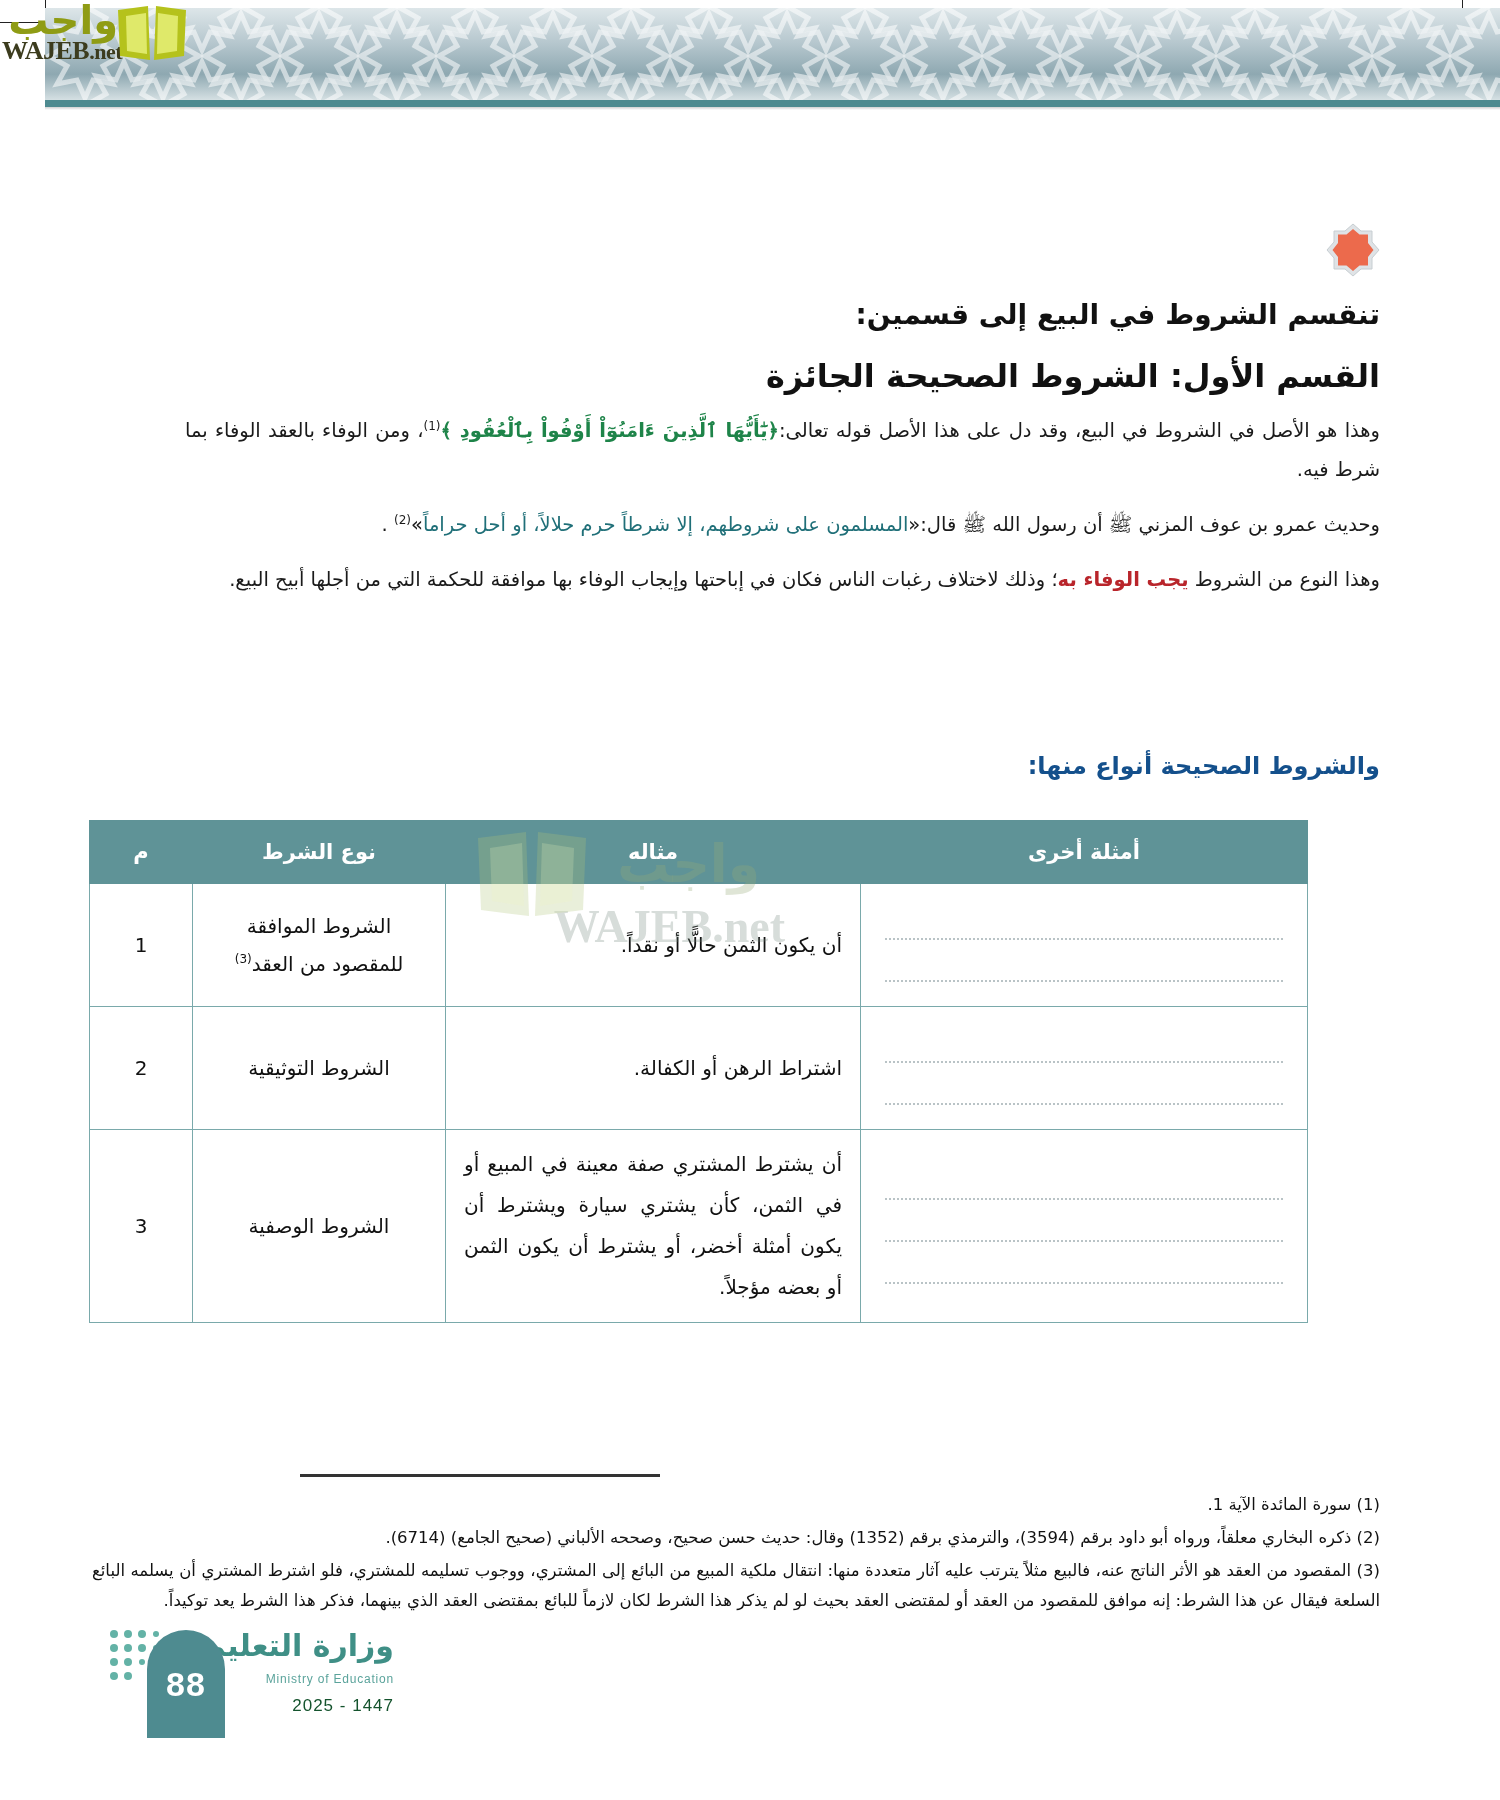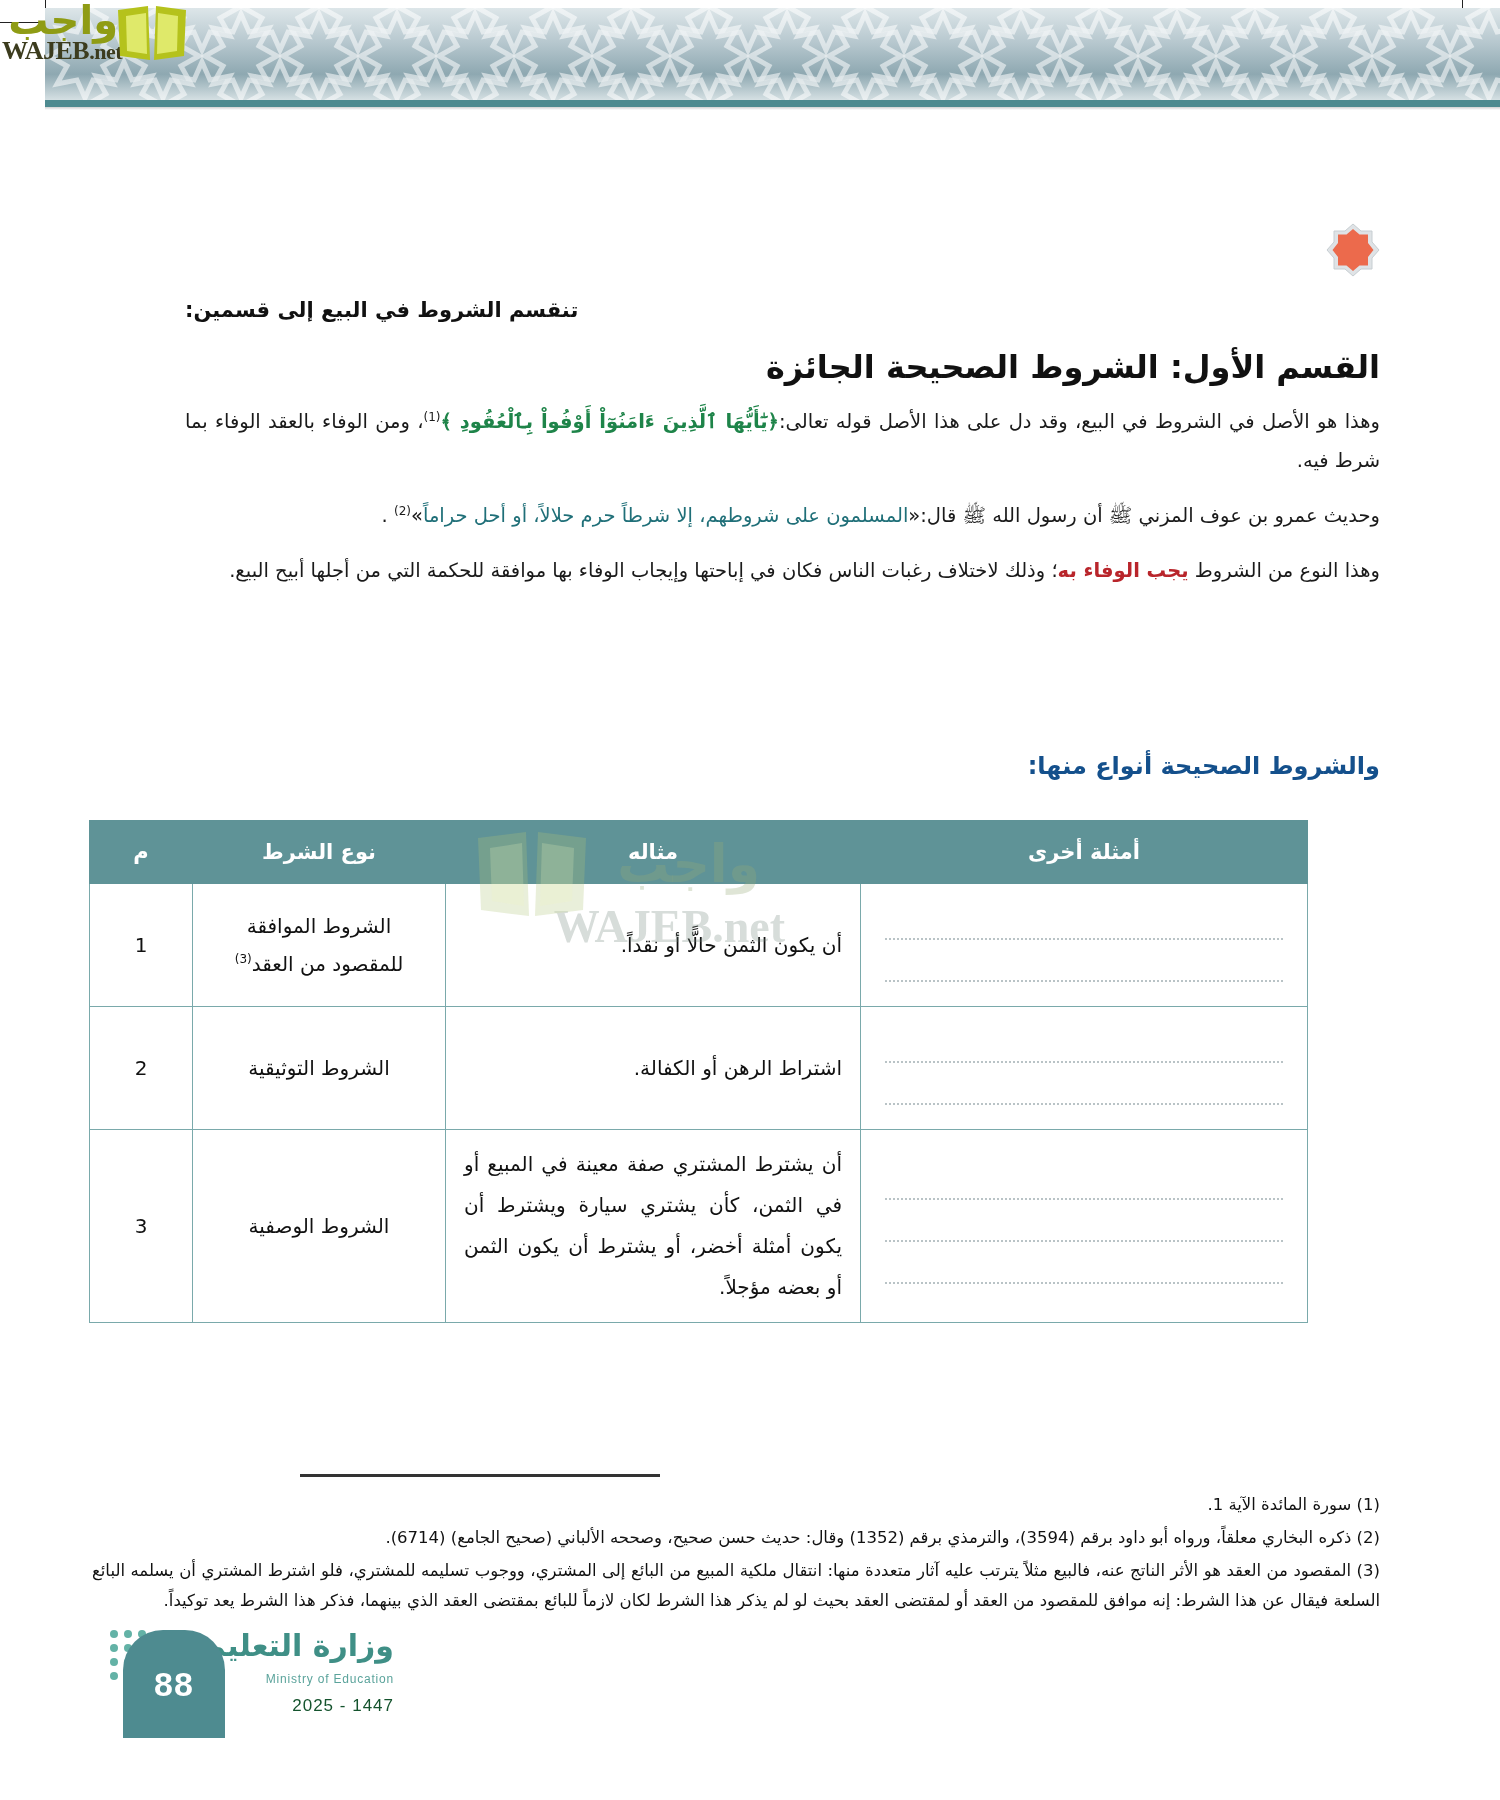--- a/index.html
+++ b/index.html
@@ -143,26 +143,26 @@
   }
 
   
   .content {
     position: absolute;
     right: 120px;
     left: 185px;
     top: 298px;
   }
   .lead {
-    font-size: 21px;
+    font-size: 28px;
     font-weight: bold;
     color: #111;
     font-family: "DejaVu Sans", sans-serif;
     margin: 0 0 26px 0;
-    text-align: left;
+    text-align: right;
   }
   .sub-heading {
     font-size: 32px;
     font-weight: bold;
     color: #111;
     font-family: "DejaVu Sans", sans-serif;
     margin: 0 0 16px 0;
     text-align: right;
   }
   .para {
@@ -354,21 +354,21 @@
     letter-spacing: 1px;
     white-space: nowrap;
     direction: ltr;
   }
 
   
   .page-tab {
     position: absolute;
     right: 1275px;
     top: 1630px;
-    width: 102px;
+    width: 78px;
     height: 108px;
     background: #4e8b90;
     border-radius: 40px 40px 0 0;
     color: #fff;
     display: flex;
     align-items: center;
     justify-content: center;
     font-size: 34px;
     font-weight: bold;
     font-family: "Liberation Sans", sans-serif;

